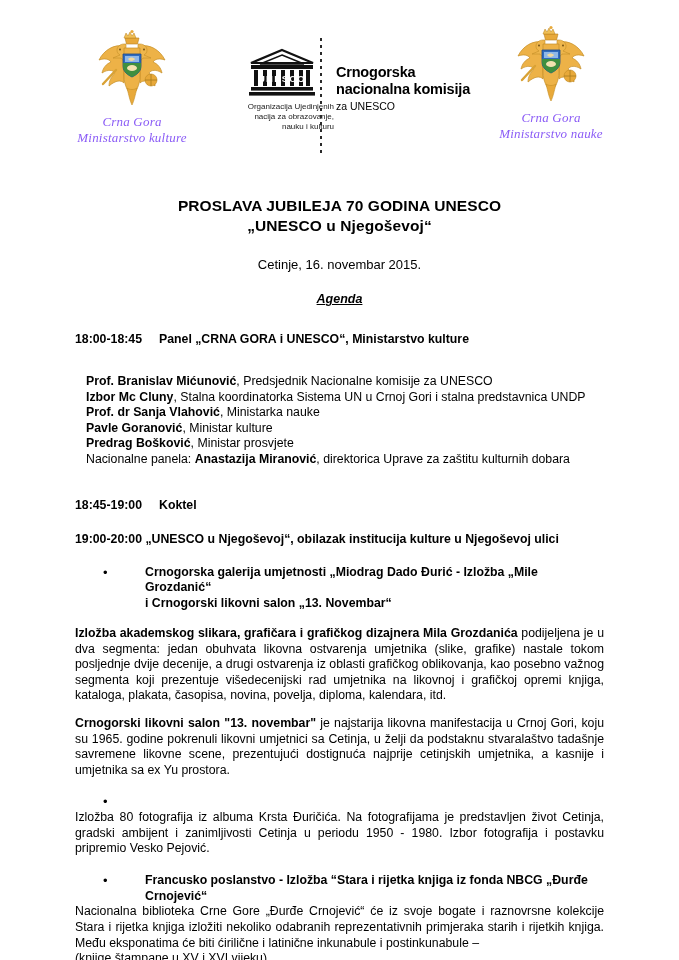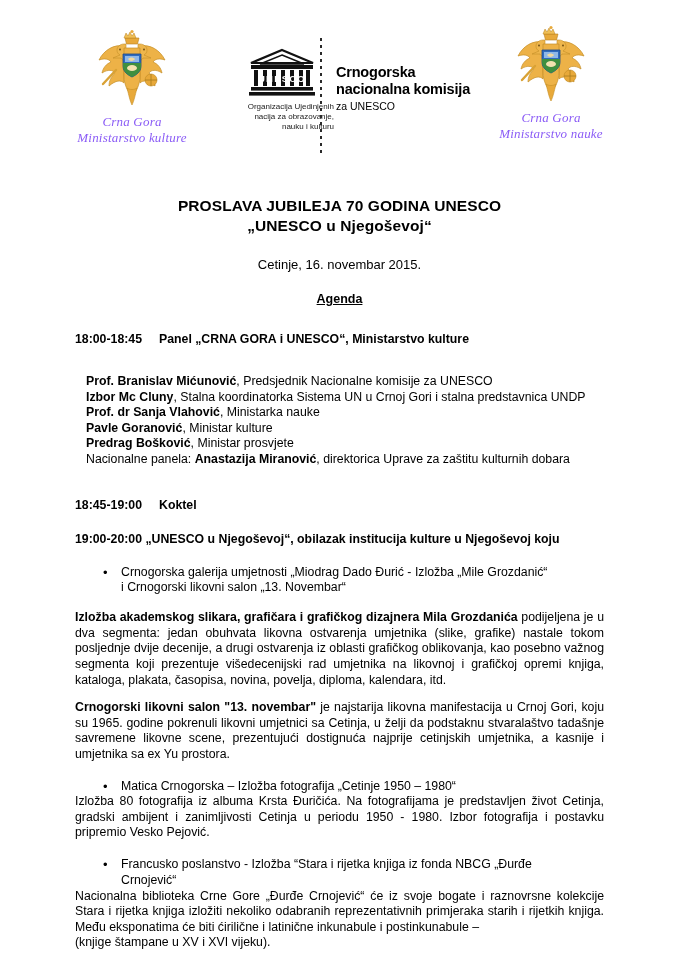--- a/index.html
+++ b/index.html
@@ -115,20 +115,21 @@
   .subtitle {
     font-size: 13px;
     margin-top: 21px;
   }
   .agenda-label {
     font-size: 12.5px;
     font-weight: bold;
     margin-top: 20px;
     display: inline-block;
     text-decoration: underline;
+    font-style: italic;
   }
 
   
   .content {
     margin: 0 auto;
     width: 529px;
     padding-top: 24px;
     font-size: 12.3px;
     line-height: 15.4px;
   }
@@ -160,23 +161,24 @@
     display: flex;
     margin-left: 28px;
   }
   .bullet .dot {
     width: 18px;
     flex: 0 0 18px;
     font-size: 13px;
     line-height: 15.8px;
   }
   .bullet .btext {
-    font-weight: normal;
+    font-weight: bold;
     font-size: 12.3px;
     line-height: 15.8px;
+    margin-left: 24px;
   }
 </style>
 </head>
 <body>
 
 <div class="header">
 
   <div class="logo-left">
     <svg class="coa" width="76" height="84" viewBox="0 0 76 84">
       <g>
@@ -304,21 +306,21 @@
 
   <div class="gap-18"></div>
 
   <div class="slot-line">
     <span class="time">18:45-19:00</span><span>Koktel</span>
   </div>
 
   <div class="gap-18"></div>
 
   <div class="slot-line">
-    <span>19:00-20:00</span>&nbsp;<span>„UNESCO u Njegoševoj“, obilazak institucija kulture u Njegoševoj koju</span>
+    <span>19:00-20:00</span>&nbsp;<span>„UNESCO u Njegoševoj“, obilazak institucija kulture u Njegoševoj ulici</span>
   </div>
 
   <div class="gap-18"></div>
 
   <div class="bullet">
     <span class="dot">•</span>
     <span class="btext">
       <span>Crnogorska galerija umjetnosti „Miodrag Dado Đurić - Izložba „Mile Grozdanić“</span><br>
       <span>i Crnogorski likovni salon „13. Novembar“</span>
     </span>
@@ -329,21 +331,20 @@
   <p class="para"><b>Izložba akademskog slikara, grafičara i grafičkog dizajnera Mila Grozdanića</b><span> podijeljena je u dva segmenta: jedan obuhvata likovna ostvarenja umjetnika (slike, grafike) nastale tokom posljednje dvije decenije, a drugi ostvarenja iz oblasti grafičkog oblikovanja, kao posebno važnog segmenta koji prezentuje višedecenijski rad umjetnika na likovnoj i grafičkoj opremi knjiga, kataloga, plakata, časopisa, novina, povelja, diploma, kalendara, itd.</span></p>
 
   <div class="gap-12"></div>
 
   <p class="para"><b>Crnogorski likovni salon "13. novembar"</b><span>  je najstarija likovna manifestacija u Crnoj Gori, koju su 1965. godine pokrenuli likovni umjetnici sa Cetinja, u želji da podstaknu stvaralaštvo tadašnje savremene  likovne scene, prezentujući dostignuća najprije cetinjskih umjetnika, a kasnije i umjetnika sa ex Yu prostora.</span></p>
 
   <div class="gap-16"></div>
 
   <div class="bullet">
     <span class="dot">•</span>
-    <span class="btext">Matica Crnogorska – Izložba fotografija „Cetinje 1950 – 1980“</span>
   </div>
 
   <p class="para"><span>Izložba 80 fotografija iz albuma Krsta Đuričića. Na fotografijama je predstavljen život Cetinja, gradski ambijent i zanimljivosti Cetinja u periodu 1950 - 1980. Izbor fotografija i postavku pripremio Vesko Pejović.</span></p>
 
   <div class="gap-16"></div>
 
   <div class="bullet">
     <span class="dot">•</span>
     <span class="btext">
       <span>Francusko poslanstvo - Izložba “Stara i rijetka knjiga iz fonda NBCG „Đurđe</span><br>

